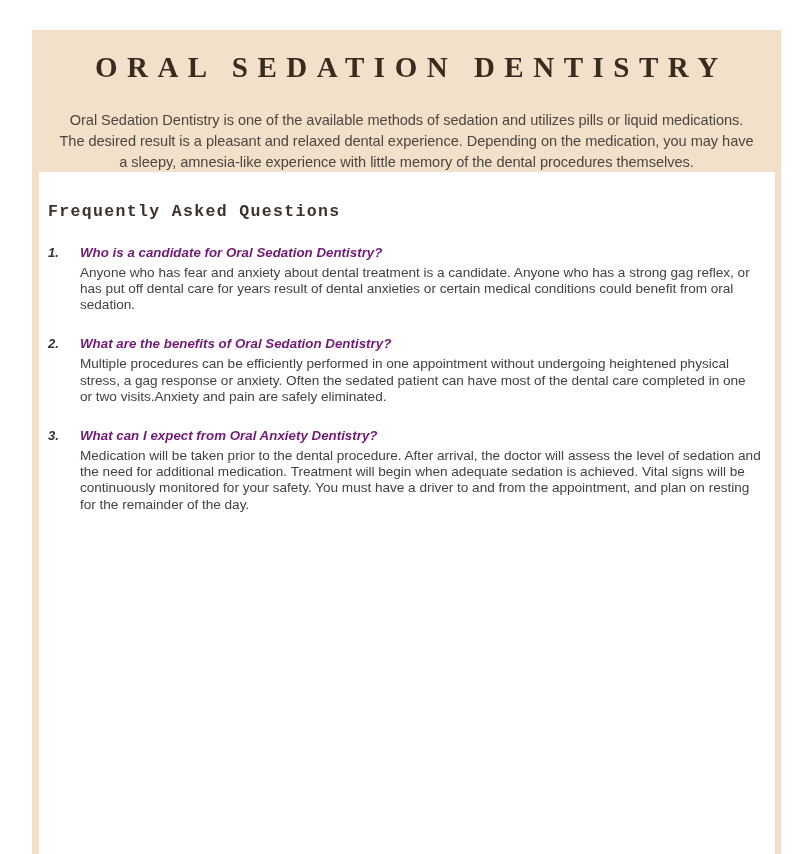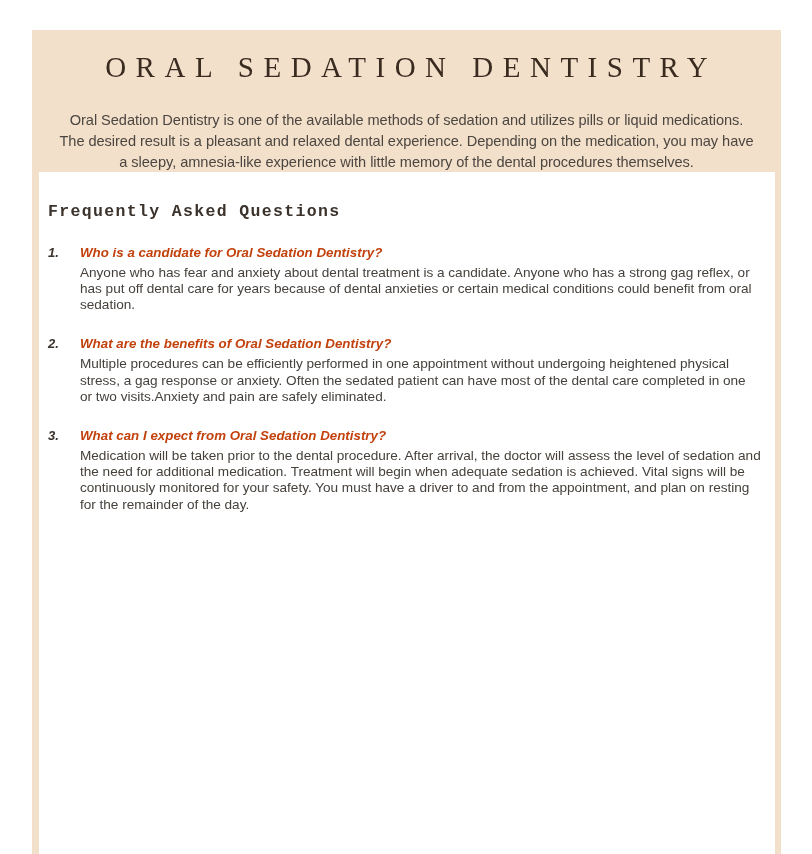--- a/index.html
+++ b/index.html
@@ -50,21 +50,21 @@
     box-sizing: border-box;
     padding: 0 8px;
   }
 
   .header-title {
     margin: 0;
     padding-top: 21px;
     text-align: center;
     font-family: "Liberation Serif", serif;
     font-size: 29px;
-    font-weight: 400;
+    font-weight: 700;
     letter-spacing: 9.5px;
     color: #3a2b20;
     line-height: 1.15;
     text-indent: 9.5px;
   }
 
   .header-paragraph {
     margin: 16px;
     padding-top: 10px;
     text-align: center;
@@ -119,21 +119,21 @@
     font-style: italic;
     color: #3a322c;
     line-height: 18px;
   }
 
   .faq-question {
     margin: 0;
     font-size: 13.3px;
     font-weight: 700;
     font-style: italic;
-    color: #c2410c;
+    color: #701a75;
     line-height: 18px;
     letter-spacing: 0.02px;
   }
 
   .faq-answer {
     margin: 3px 0 0 0;
     font-size: 13.6px;
     font-weight: 400;
     color: #46413c;
     line-height: 16.2px;
@@ -155,31 +155,31 @@
   </div>
 
   <div class="faq-section">
     <h2 class="faq-heading">Frequently Asked Questions</h2>
 
     <ol class="faq-list">
 
       <li class="faq-item">
         <span class="faq-number">1.</span>
         <p class="faq-question">Who is a candidate for Oral Sedation Dentistry?</p>
-        <p class="faq-answer">Anyone who has fear and anxiety about dental treatment is a candidate. Anyone who has a strong gag reflex, or has put off dental care for years because of dental anxieties or certain medical conditions could benefit from oral sedation.</p>
+        <p class="faq-answer">Anyone who has fear and anxiety about dental treatment is a candidate. Anyone who has a strong gag reflex, or has put off dental care for years result of dental anxieties or certain medical conditions could benefit from oral sedation.</p>
       </li>
 
       <li class="faq-item">
         <span class="faq-number">2.</span>
         <p class="faq-question">What are the benefits of Oral Sedation Dentistry?</p>
         <p class="faq-answer">Multiple procedures can be efficiently performed in one appointment without undergoing heightened physical stress, a gag response or anxiety. Often the sedated patient can have most of the dental care completed in one or two visits.Anxiety and pain are safely eliminated.</p>
       </li>
 
       <li class="faq-item">
         <span class="faq-number">3.</span>
-        <p class="faq-question">What can I expect from Oral Sedation Dentistry?</p>
+        <p class="faq-question">What can I expect from Oral Anxiety Dentistry?</p>
         <p class="faq-answer">Medication will be taken prior to the dental procedure. After arrival, the doctor will assess the level of sedation and the need for additional medication. Treatment will begin when adequate sedation is achieved. Vital signs will be continuously monitored for your safety. You must have a driver to and from the appointment, and plan on resting for the remainder of the day.</p>
       </li>
 
     </ol>
   </div>
 
 </div>
 
 </body></html>

